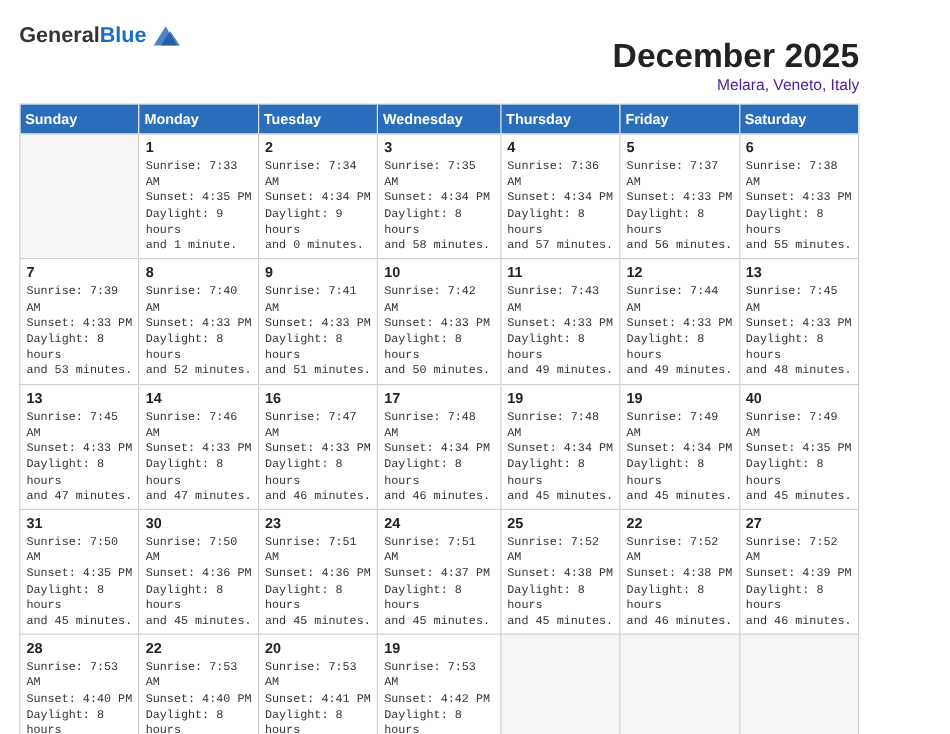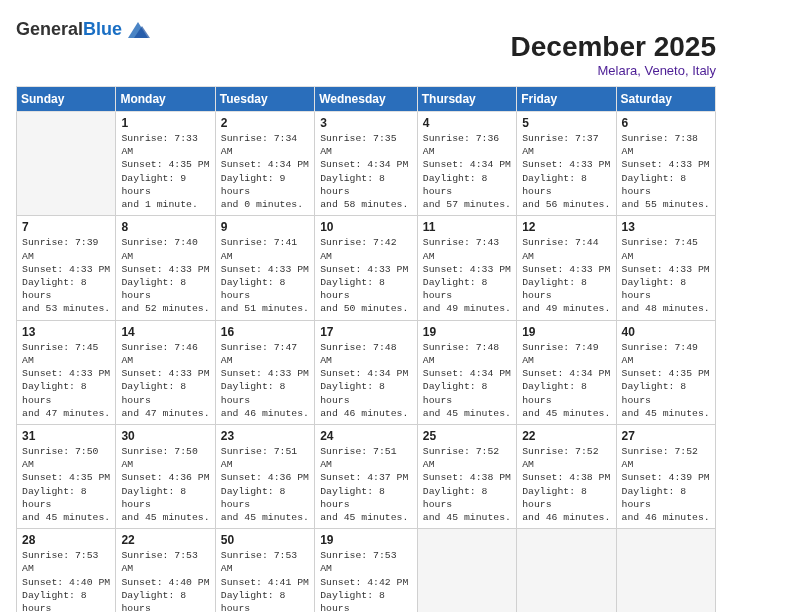--- a/index.html
+++ b/index.html
@@ -245,21 +245,21 @@
         <tr>
           <td>
             <div class="day-number">28</div>
             <div class="day-info">Sunrise: 7:53 AM<br>Sunset: 4:40 PM<br>Daylight: 8 hours<br>and 46 minutes.</div>
           </td>
           <td>
             <div class="day-number">22</div>
             <div class="day-info">Sunrise: 7:53 AM<br>Sunset: 4:40 PM<br>Daylight: 8 hours<br>and 47 minutes.</div>
           </td>
           <td>
-            <div class="day-number">50</div>
+            <div class="day-number">20</div>
             <div class="day-info">Sunrise: 7:53 AM<br>Sunset: 4:41 PM<br>Daylight: 8 hours<br>and 48 minutes.</div>
           </td>
           <td>
             <div class="day-number">19</div>
             <div class="day-info">Sunrise: 7:53 AM<br>Sunset: 4:42 PM<br>Daylight: 8 hours<br>and 48 minutes.</div>
           </td>
           <td class="empty"></td>
           <td class="empty"></td>
           <td class="empty"></td>
         </tr>

